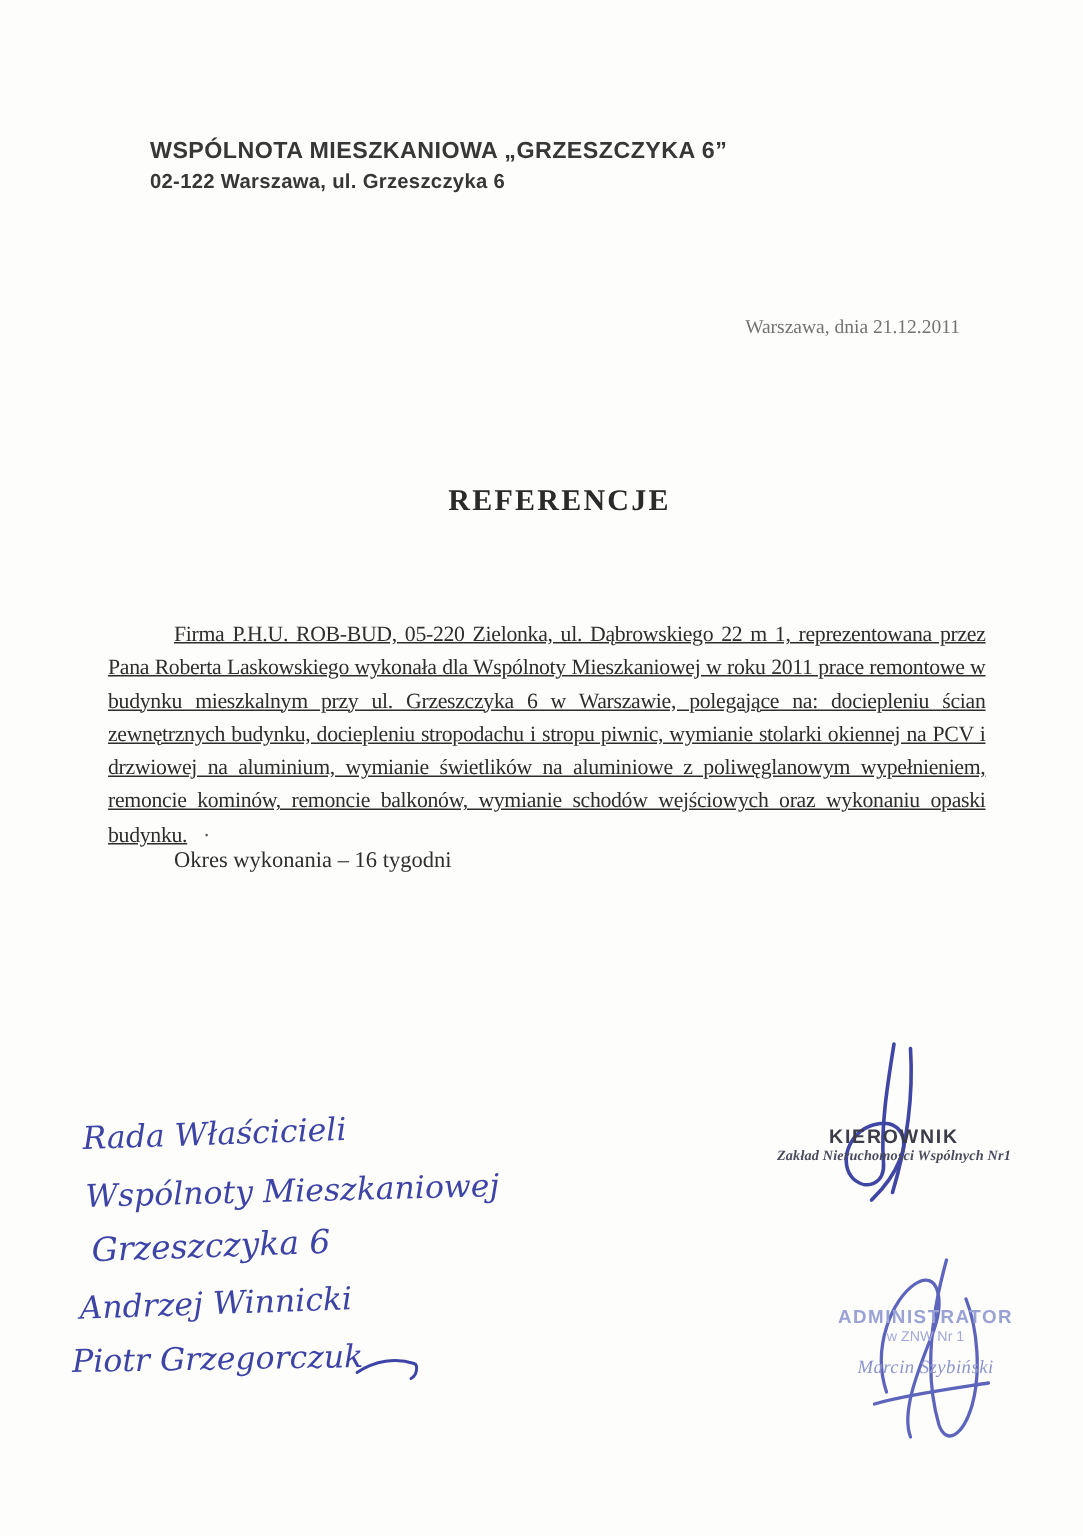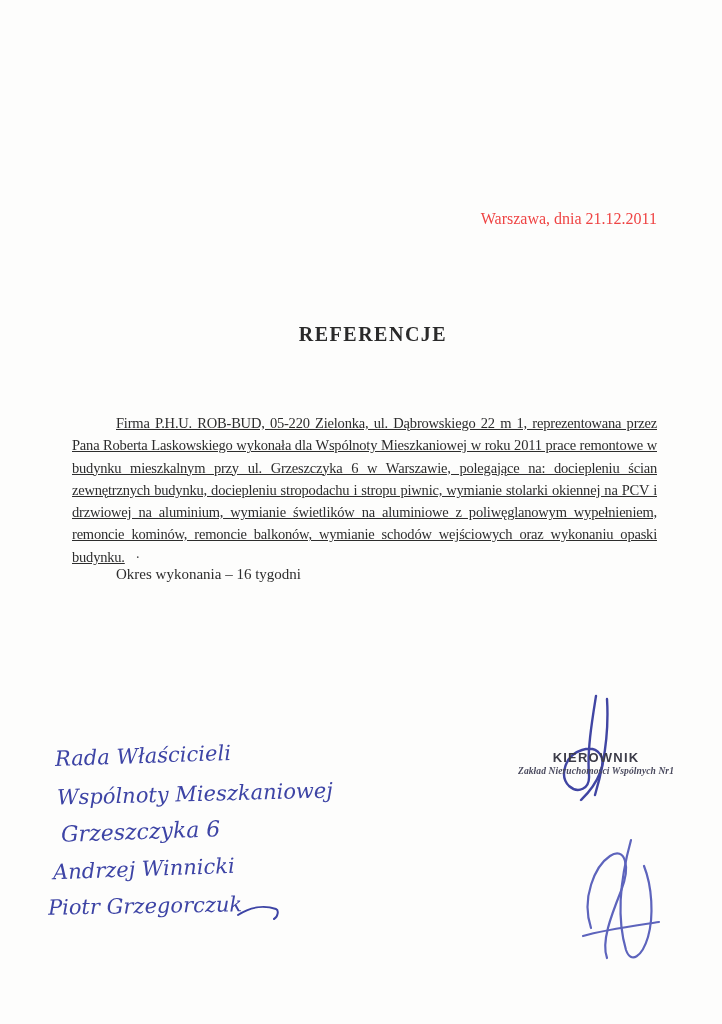--- a/index.html
+++ b/index.html
@@ -10,22 +10,22 @@
   }
   
   .letterhead {
     position:absolute; left:100px; top:92px;
     font-family:"Liberation Sans", sans-serif; font-weight:bold; color:#373737;
   }
   .letterhead .line1 { font-size:15.5px; letter-spacing:0.3px; }
   .letterhead .line2 { font-size:13.5px; margin-top:3px; letter-spacing:0.2px; }
 
   .dateline {
-    position:absolute; top:210px; right:65px;
-    font-size:16px; color:#ef4444;
+    position:absolute; top:210px; right:82px;
+    font-size:13px; color:#737373;
   }
 
   .doc-title {
     position:absolute; left:12px; top:323px; width:722px;
     text-align:center; font-size:20px; font-weight:bold;
     letter-spacing:1.5px; color:#2a2a2a;
   }
 
   .body-par {
     position:absolute; left:72px; width:585px;
@@ -94,20 +94,24 @@
   .ink-svg { position:absolute; }
   .sig-mgr { left:538px; top:693px; }
   .sig-adm { left:563px; top:836px; }
   .flourish { left:236px; top:897px; }
 </style>
 </head>
 <body>
 
 <div class="page">
 
+  <div class="letterhead">
+    <div class="line1">WSPÓLNOTA MIESZKANIOWA „GRZESZCZYKA 6”</div>
+    <div class="line2">02-122 Warszawa, ul. Grzeszczyka 6</div>
+  </div>
 
   <div class="dateline">Warszawa, dnia 21.12.2011</div>
 
   <div class="doc-title">REFERENCJE</div>
 
   <p class="body-par p1">Firma P.H.U. ROB-BUD, 05-220 Zielonka, ul. Dąbrowskiego 22 m 1, reprezentowana przez Pana Roberta Laskowskiego wykonała dla Wspólnoty Mieszkaniowej w roku 2011 prace remontowe w budynku mieszkalnym przy ul. Grzeszczyka 6 w Warszawie, polegające na: dociepleniu ścian zewnętrznych budynku, dociepleniu stropodachu i stropu piwnic, wymianie stolarki okiennej na PCV i drzwiowej na aluminium, wymianie świetlików na aluminiowe z poliwęglanowym wypełnieniem, remoncie kominów, remoncie balkonów, wymianie schodów wejściowych oraz wykonaniu opaski budynku.</p>
 
   <span class="stray-dot">.</span>
 
   <div class="duration">Okres wykonania – 16 tygodni</div>
@@ -138,14 +142,19 @@
   </svg>
 
   <svg class="ink-svg sig-adm" width="112" height="132" viewBox="0 0 112 132">
     <g fill="none" stroke="#424ab2" stroke-width="2.2" stroke-linecap="round" opacity="0.85">
       <path d="M28,92 C18,62 32,30 47,20 C62,10 68,30 58,55 C48,80 38,106 44,122"></path>
       <path d="M68,4 C58,40 53,80 63,114 C68,128 79,121 85,101 C91,80 89,50 81,30"></path>
       <path d="M20,100 C40,94 70,90 96,86"></path>
     </g>
   </svg>
 
+  <div class="stamp-adm">
+    <div class="role">ADMINISTRATOR</div>
+    <div class="unit">w ZNW Nr 1</div>
+    <div class="name">Marcin Szybiński</div>
+  </div>
 
 </div>
 
 </body></html>

